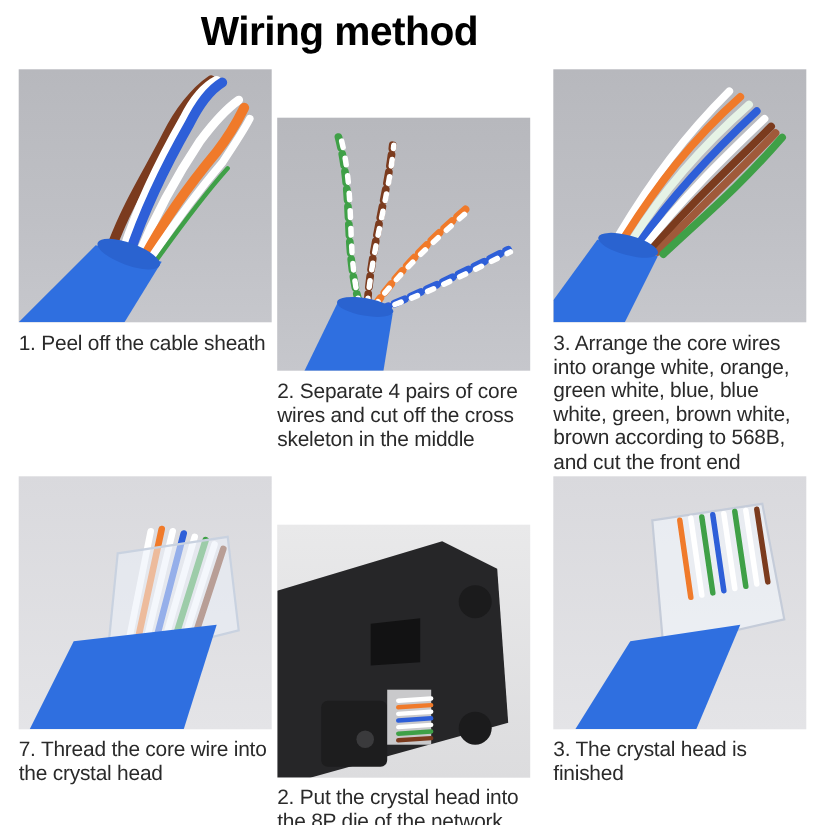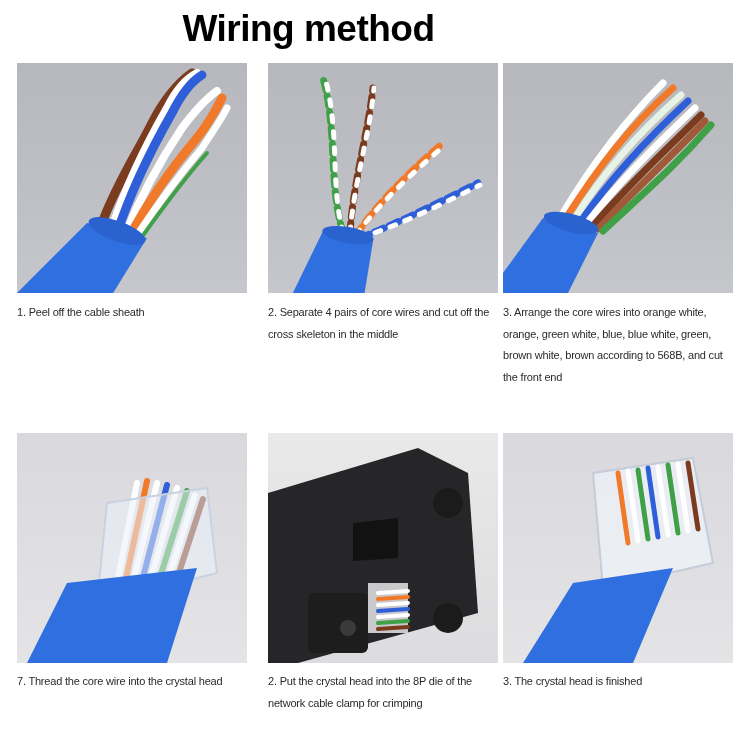--- a/index.html
+++ b/index.html
@@ -13,24 +13,24 @@
     position: absolute; left: 0; top: 8px; width: 617px;
     text-align: center; font-weight: bold; font-size: 37px;
     color: #000; letter-spacing: -0.5px;
   }
   .panel {
     position: absolute; width: 230px; height: 230px; overflow: hidden;
     background: linear-gradient(180deg, #b7b8bd 0%, #bfc0c5 60%, #c6c7cc 100%);
   }
   .panel svg { position: absolute; left: 0; top: 0; width: 230px; height: 230px; }
   .caption {
-    position: absolute; width: 236px; font-size: 11px; line-height: 21.5px;
+    position: absolute; width: 236px; font-size: 19px; line-height: 21.5px;
     color: #2a2a2a; letter-spacing: -0.2px;
   }
-  .c1 { left: 17px; } .c2 { left: 268px; } .c3 { left: 503px; }
+  .c1 { left: 17px; } .c2 { left: 252px; margin-top: 44px; } .c3 { left: 503px; }
   .r1 { top: 63px; } .r2 { top: 433px; }
   .cap1 { top: 302px; } .cap2 { top: 671px; }
   .panel.light { background: linear-gradient(180deg, #d9d9dd 0%, #e4e4e7 100%); }
   .panel.tool { background: linear-gradient(180deg, #e9e9ea 0%, #dcdcde 100%); }
 </style>
 </head>
 <body>
 
 <div class="title">Wiring method</div>
 

